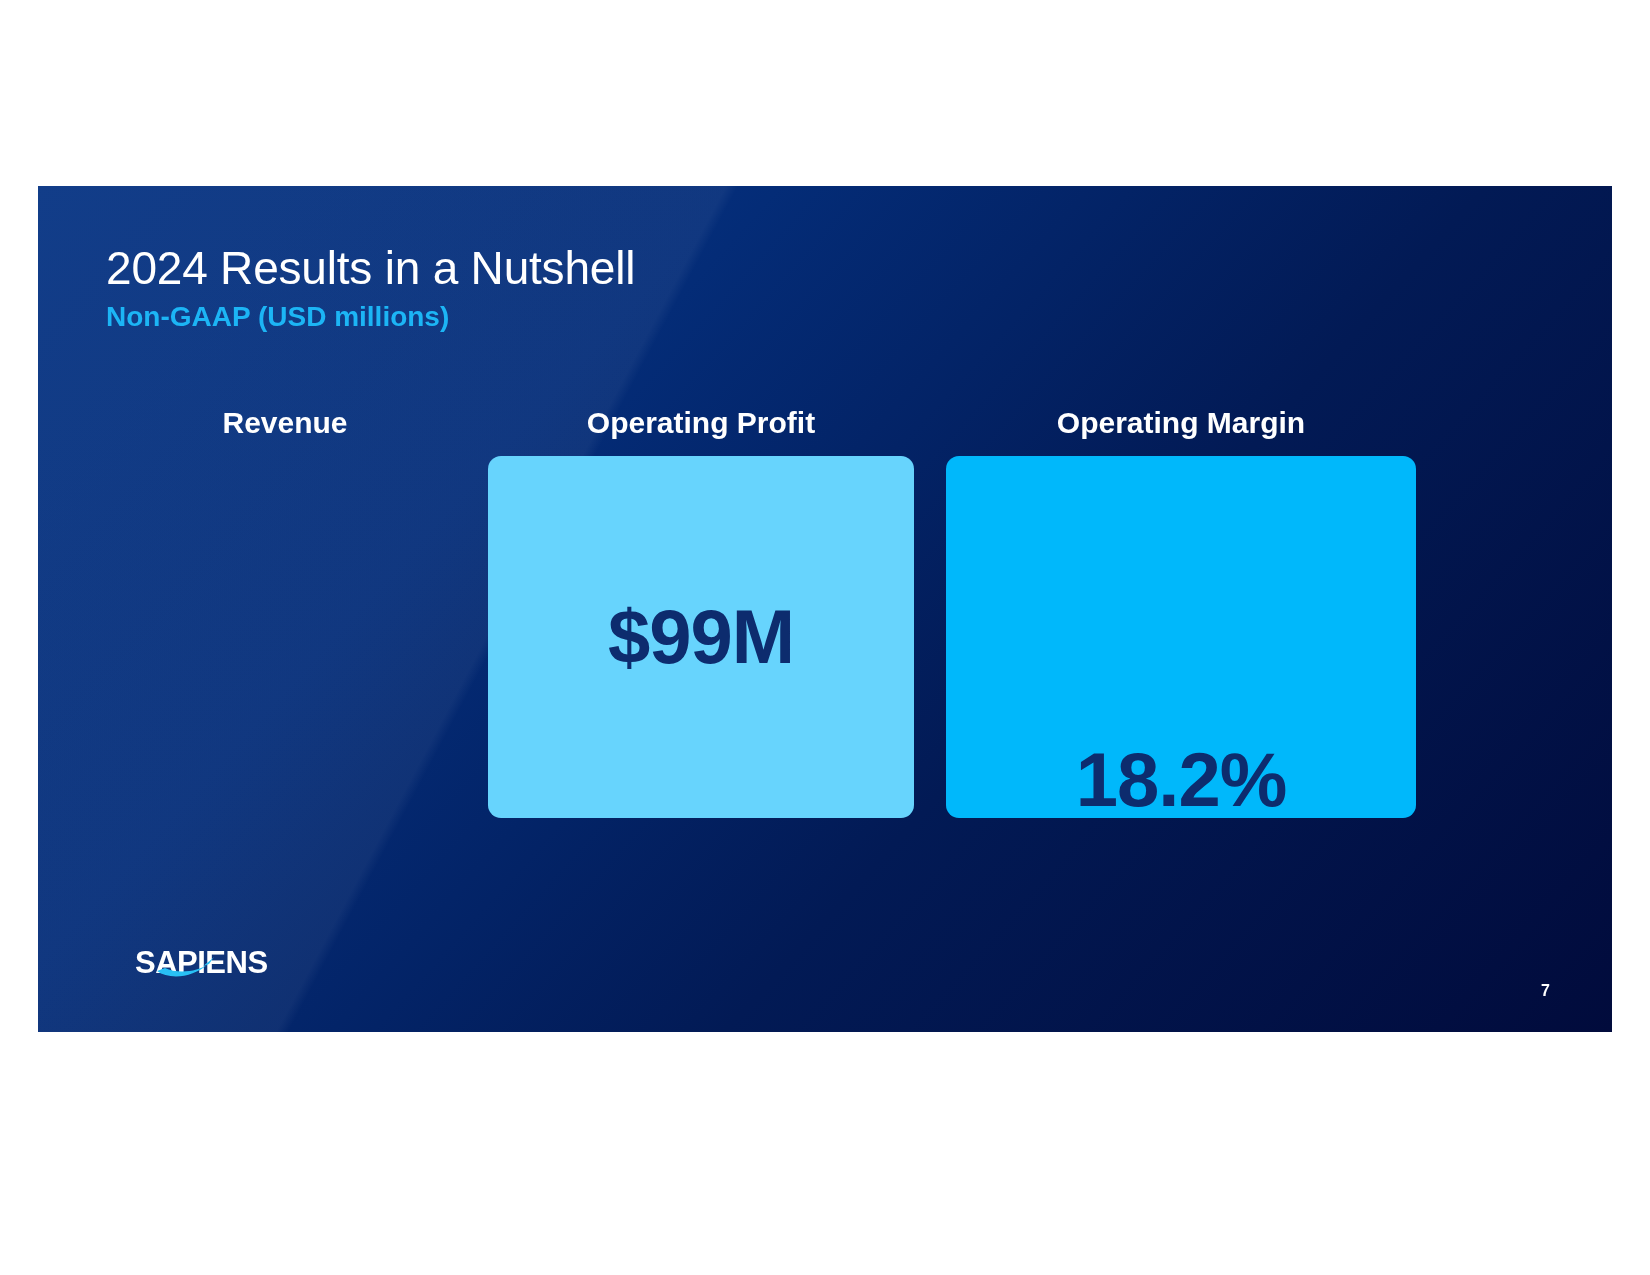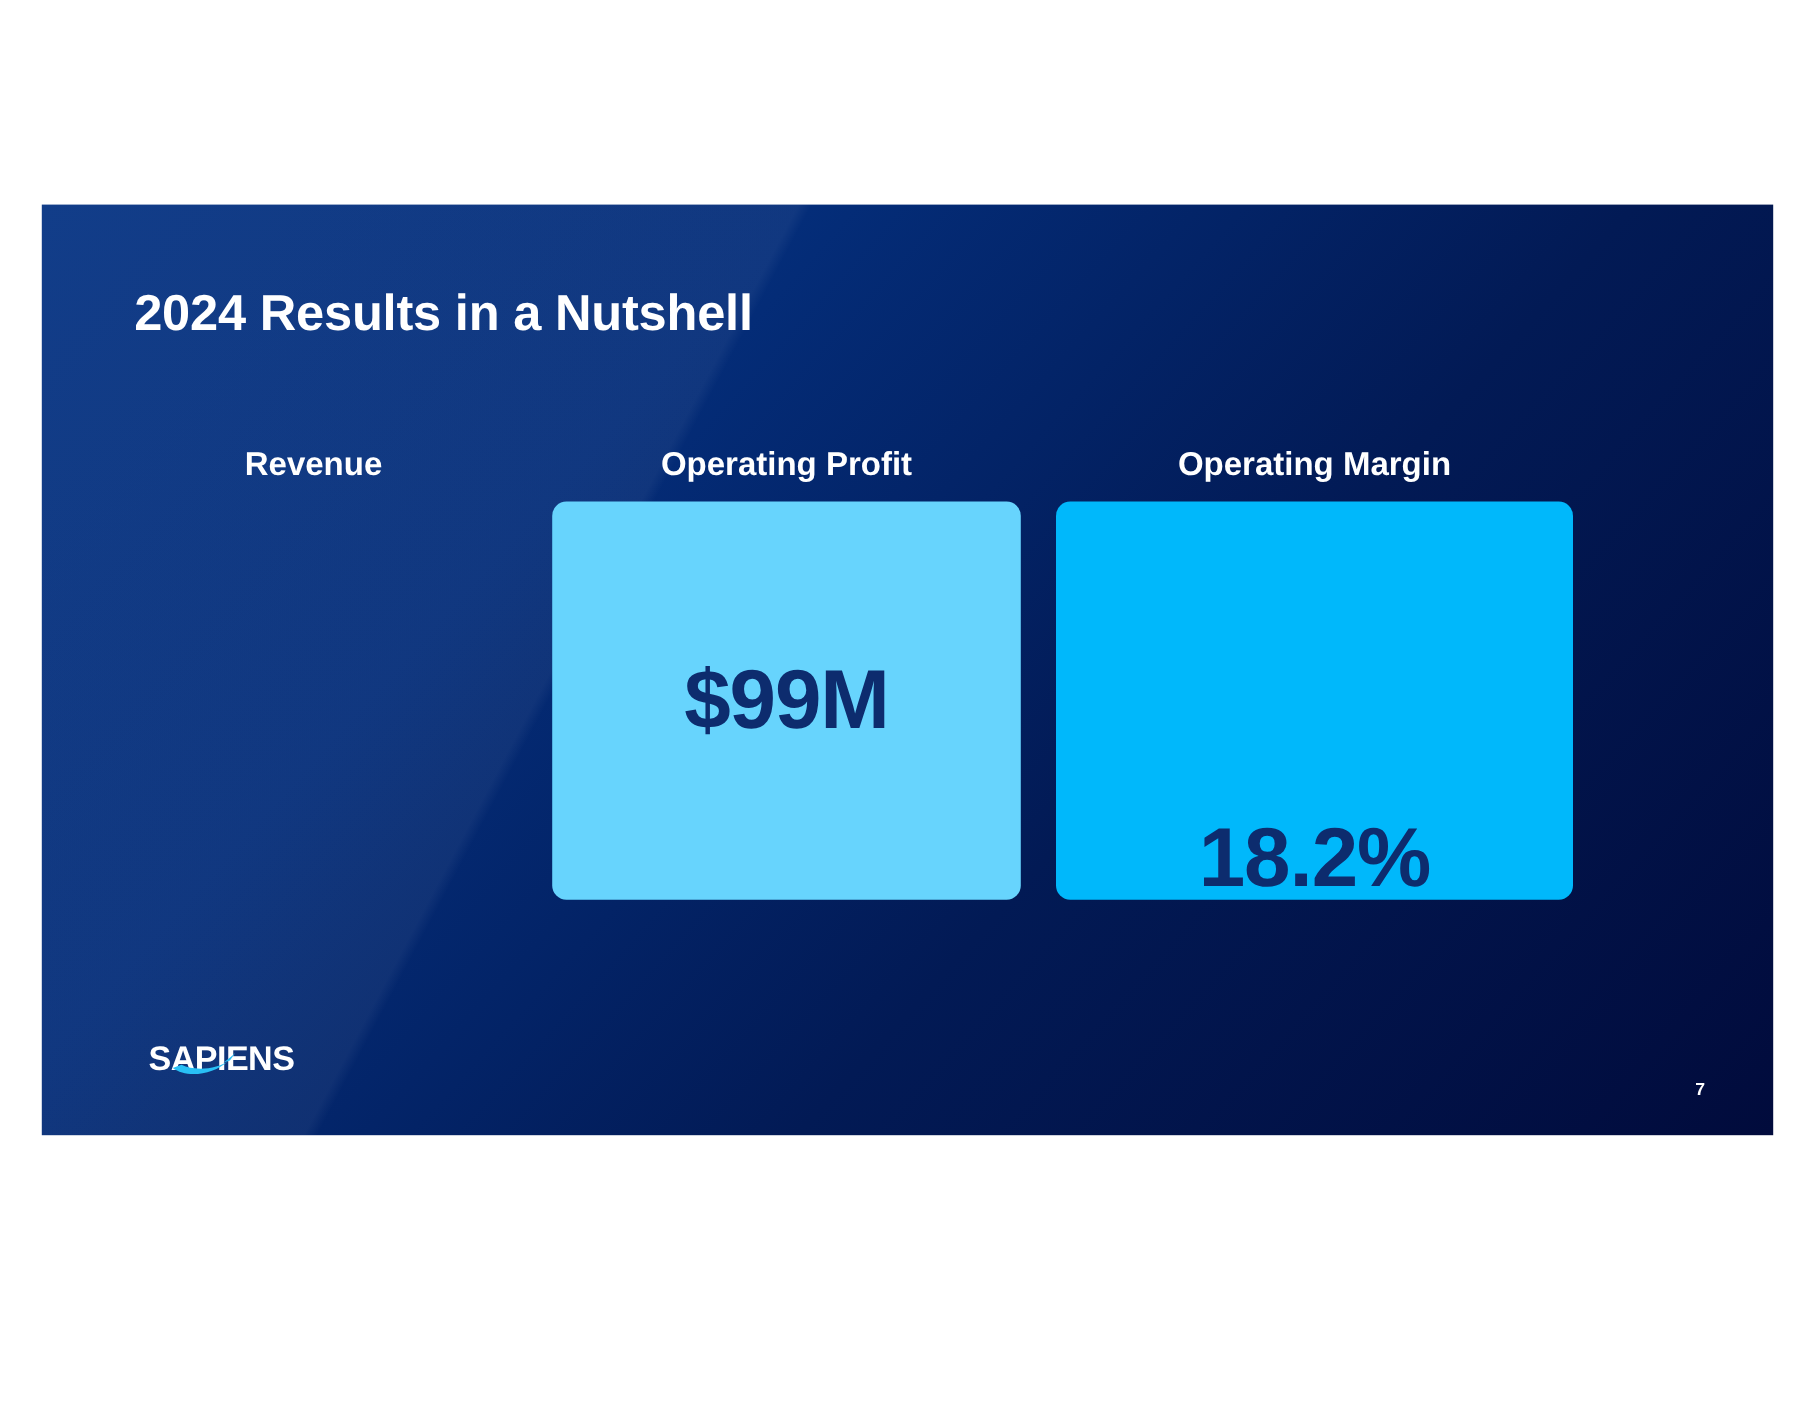--- a/index.html
+++ b/index.html
@@ -33,23 +33,23 @@
   }
 
   
   .heading {
     position: absolute;
     left: 68px;
     top: 58px;
     width: 1200px;
   }
   .slide-title {
-    margin: 16px;
+    margin: 0;
     font-size: 46px;
-    font-weight: bold;
+    font-weight: normal;
     color: #ffffff;
     letter-spacing: -0.2px;
     line-height: 1.05;
     white-space: nowrap;
   }
   .slide-subtitle {
     margin: 10px 0 0 0;
     font-size: 28px;
     font-weight: bold;
     color: #1CB5F5;
@@ -66,21 +66,21 @@
     height: 500px;
     display: flex;
     align-items: flex-start;
   }
   .kpi-col {
     display: flex;
     flex-direction: column;
     align-items: center;
   }
   .kpi-col.col-1 { width: 334px; margin-left: 0px; text-align: right; }
-  .kpi-col.col-2 { width: 426px; margin-left: 50px; }
+  .kpi-col.col-2 { width: 426px; margin-left: 36px; }
   .kpi-col.col-3 { width: 470px; margin-left: 32px; }
 
   .kpi-header {
     font-size: 30px;
     font-weight: bold;
     color: #ffffff;
     line-height: 1;
     margin-bottom: 18px;
     white-space: nowrap;
   }
@@ -126,20 +126,21 @@
     line-height: 1;
   }
 </style>
 </head>
 <body>
 
 <div class="slide">
 
   <div class="heading">
     <h1 class="slide-title">2024 Results in a Nutshell</h1>
+    <h2 class="slide-subtitle">Non-GAAP (USD millions)</h2>
   </div>
 
   <div class="kpi-row">
 
     <div class="kpi-col col-1">
       <div class="kpi-header">Revenue</div>
     </div>
 
     <div class="kpi-col col-2">
       <div class="kpi-header">Operating Profit</div>

